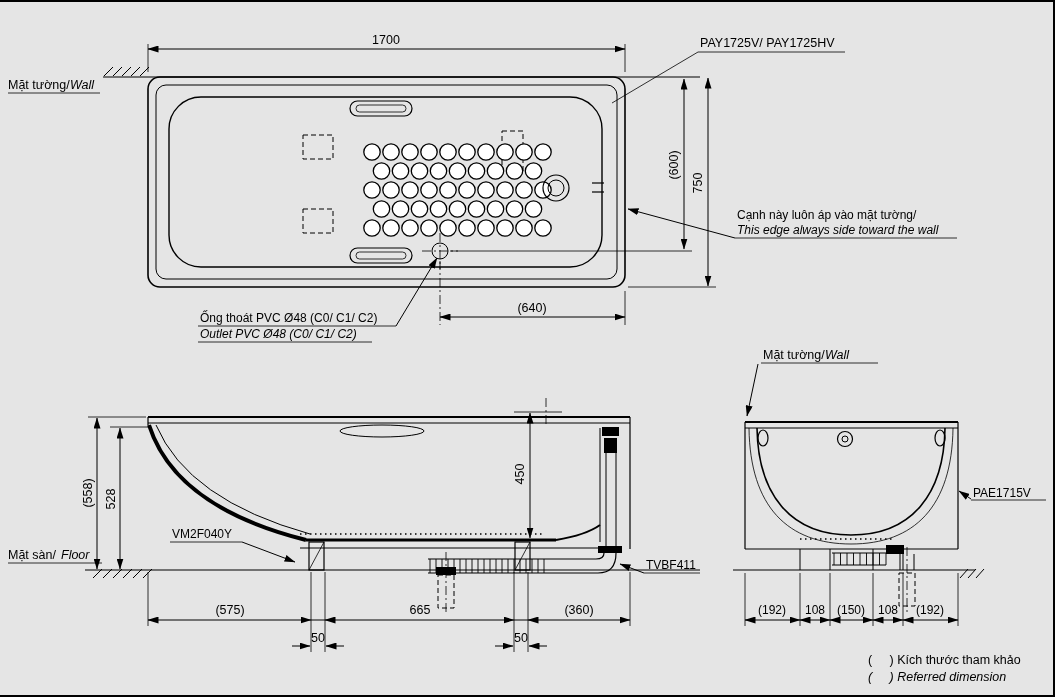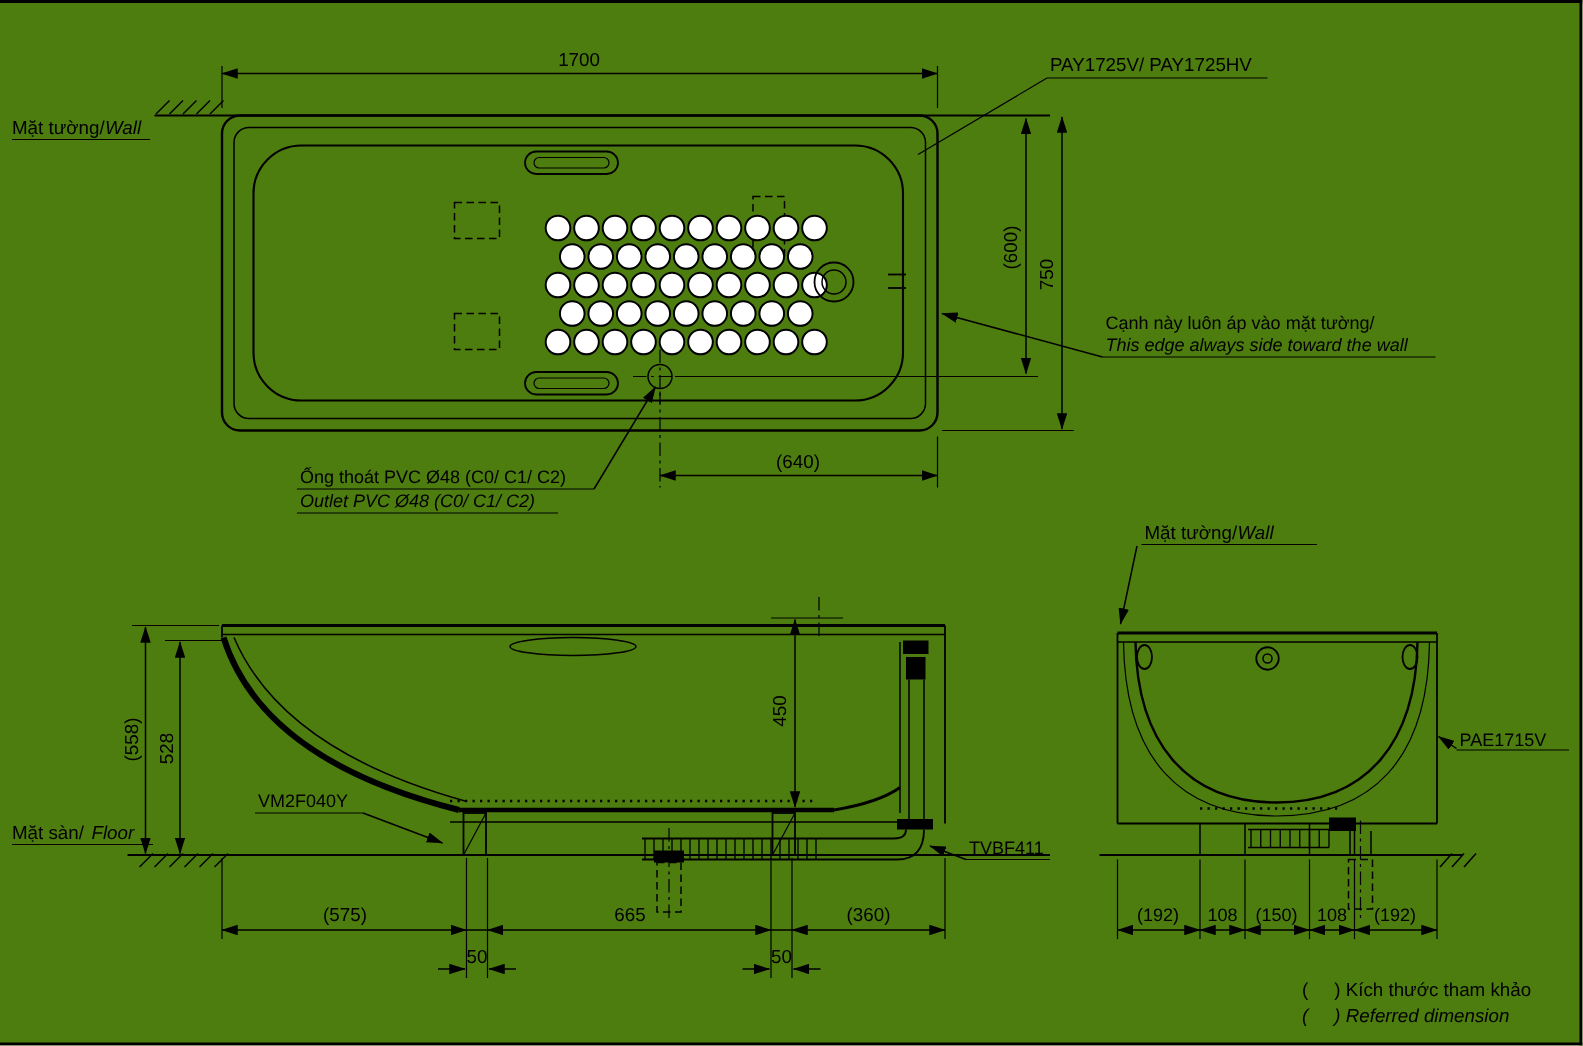--- a/index.html
+++ b/index.html
@@ -1,18 +1,18 @@
 <!DOCTYPE html>
 <html><head>
 <meta charset="utf-8">
 <style>
   html,body{margin:0;padding:0;background:#fff;}
   #page{
     position:relative;width:1055px;height:697px;box-sizing:border-box;
-    background:#4d7c0f;
+    background:#e5e5e5;
     border-top:2px solid #000;border-right:2px solid #000;border-bottom:2px solid #000;
     font-family:"Liberation Sans","DejaVu Sans",sans-serif;
   }
   svg{display:block;}
   .t   {font-size:12.5px;fill:#000;}
   .ti  {font-size:12.5px;fill:#000;font-style:italic;}
   .ts  {font-size:12px;fill:#000;}
   .tsi {font-size:12px;fill:#000;font-style:italic;}
   .ln  {stroke:#000;stroke-width:1.2;fill:none;}
   .thin{stroke:#000;stroke-width:0.8;fill:none;}

